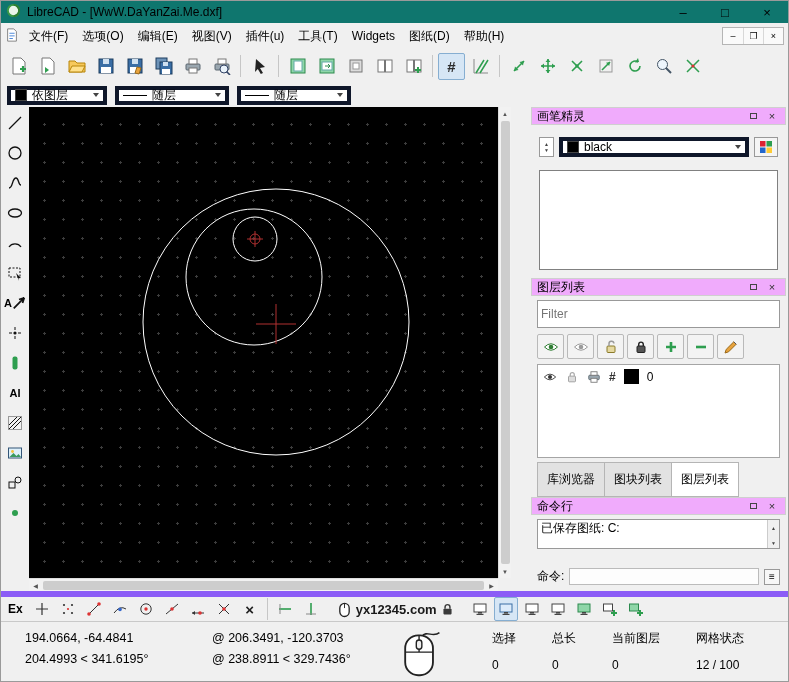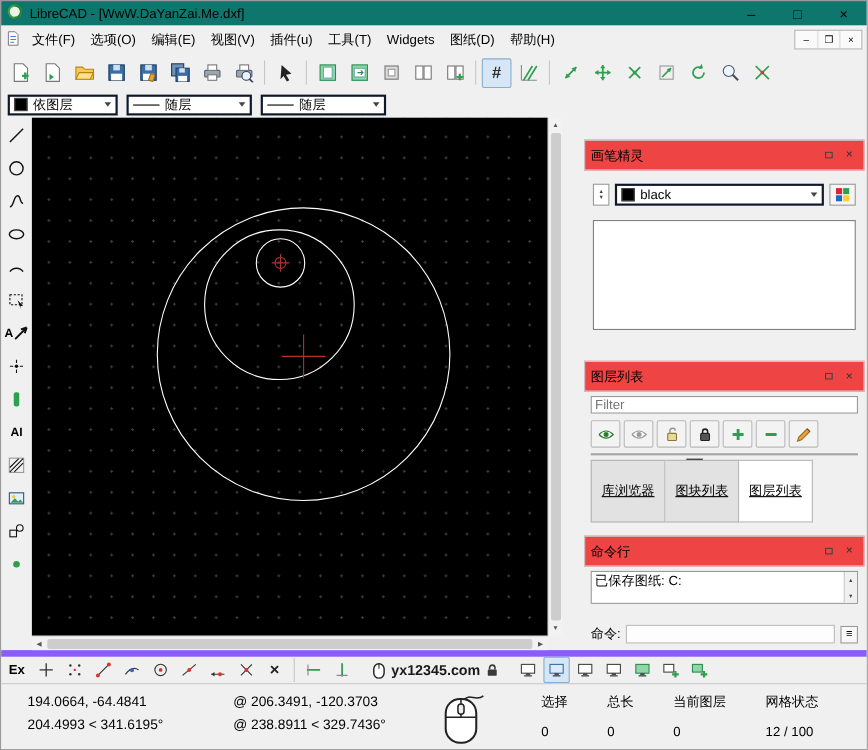--- a/index.html
+++ b/index.html
@@ -18,21 +18,21 @@
   .mdibtn:first-child{border-left:none;}
   
   .toolbar{height:34px;display:flex;align-items:center;padding:0 4px;gap:2px;flex:0 0 auto;}
   .tbtn{width:27px;height:27px;display:flex;align-items:center;justify-content:center;border:1px solid transparent;border-radius:2px;flex:0 0 auto;}
   .tbtn svg{width:18px;height:18px;}
   .tbtn.pressed{background:#d6e6f5;border-color:#86aed1;}
   .sep{width:1px;height:22px;background:#c6c6c6;margin:0 3px;flex:0 0 auto;}
   .glyph{font-size:15px;font-weight:bold;color:#2d2d2d;line-height:1;}
   
   .layerbar{height:24px;display:flex;align-items:center;gap:8px;padding:0 6px;flex:0 0 auto;}
-  .combo{height:19px;background:#fff;border:2px solid #0f172a;display:flex;align-items:center;padding-left:4px;gap:5px;}
+  .combo{height:19px;background:#fff;border:4px solid #0f172a;display:flex;align-items:center;padding-left:4px;gap:5px;}
   .combo .arrowzone{margin-left:auto;width:15px;height:100%;display:flex;align-items:center;justify-content:center;}
   .tri-down{width:0;height:0;border-left:3.5px solid transparent;border-right:3.5px solid transparent;border-top:4px solid #444;}
   .swatch{width:12px;height:12px;background:#000;border:1px solid #444;flex:0 0 auto;}
   .linesample{width:24px;border-top:1px solid #000;flex:0 0 auto;}
   
   .main{flex:1;display:flex;min-height:0;}
   .lefttools{width:28px;display:flex;flex-direction:column;align-items:center;padding-top:5px;gap:8px;flex:0 0 auto;}
   .ltbtn{width:22px;height:22px;display:flex;align-items:center;justify-content:center;}
   .ltbtn svg{width:16px;height:16px;}
   .canvas-zone{width:482px;position:relative;flex:0 0 auto;}
@@ -40,43 +40,43 @@
   .canvas svg{position:absolute;inset:0;width:100%;height:100%;}
   .vscroll{position:absolute;top:0;right:0;bottom:13px;width:13px;background:#f2f2f2;border-left:1px solid #dcdcdc;display:flex;flex-direction:column;align-items:center;}
   .hscroll{position:absolute;left:0;bottom:0;right:13px;height:13px;background:#f2f2f2;border-top:1px solid #dcdcdc;display:flex;align-items:center;}
   .sarr{flex:0 0 13px;width:13px;height:13px;display:flex;align-items:center;justify-content:center;font-size:6px;color:#555;}
   .sthumb{flex:1;background:#cdcdcd;border-radius:2px;}
   .vscroll .sthumb{width:9px;margin:1px 0;}
   .hscroll .sthumb{height:9px;margin:0 1px;}
   .maingap{width:20px;flex:0 0 auto;}
   
   .rightpanel{flex:1;display:flex;flex-direction:column;min-width:0;overflow:hidden;padding-right:2px;}
-  .dock-header{height:28px;background:#ef4444;border:1px solid #cfcfcf;display:flex;align-items:center;padding:0 5px;flex:0 0 auto;gap:3px;margin-top:20px;}
+  .dock-header{height:18px;background:#f0abfc;border:1px solid #cfcfcf;display:flex;align-items:center;padding:0 5px;flex:0 0 auto;gap:3px;}
   .dock-title{flex:1;}
   .dock-btn{width:16px;height:14px;display:flex;align-items:center;justify-content:center;font-size:11px;color:#333;}
   .float-sq{width:7px;height:6px;border:1px solid #444;display:block;}
   .pen-body{padding:12px 8px 8px;flex:0 0 auto;}
   .pen-row{display:flex;align-items:center;gap:5px;height:20px;}
   .spinbox{width:15px;height:20px;border:1px solid #999;background:#fff;display:flex;flex-direction:column;align-items:center;justify-content:center;font-size:5px;color:#444;line-height:1.3;}
   .color-combo{flex:1;height:20px;}
   .picker-btn{width:24px;height:20px;border:1px solid #999;background:#f5f5f5;display:flex;align-items:center;justify-content:center;}
   .picker-btn svg{width:14px;height:14px;}
   .pen-preview{height:100px;background:#fff;border:1px solid #808080;margin-top:13px;}
   .layer-body{flex:1;display:flex;flex-direction:column;padding:4px 6px 0;min-height:0;}
-  .filter-input{height:18px;border:1px solid #999;width:100%;font:inherit;padding:0 3px;background:#fff;}
+  .filter-input{height:28px;border:1px solid #999;width:100%;font:inherit;padding:0 3px;background:#fff;}
   .layer-btnrow{display:flex;gap:3px;margin:6px 0 5px;}
   .lbtn{width:27px;height:25px;border:1px solid #b9b9b9;background:#f3f3f3;display:flex;align-items:center;justify-content:center;border-radius:2px;}
   .lbtn svg{width:16px;height:16px;}
   .layer-listbox{flex:1;background:#fff;border:1px solid #a5a5a5;min-height:0;}
   .layer-row{height:23px;display:flex;align-items:center;gap:8px;padding:0 5px;}
   .layer-row svg{width:14px;height:14px;}
   .hash-sm{font-size:12px;font-weight:bold;color:#333;}
   .layer-swatch{width:15px;height:15px;background:#000;flex:0 0 auto;}
   .dock-tabs{display:flex;margin-top:4px;flex:0 0 auto;}
-  .dtab{padding:19px 9px;background:#e2e2e2;border:1px solid #b5b5b5;border-left:none;text-decoration:underline;}
+  .dtab{padding:8px 9px;background:#e2e2e2;border:1px solid #b5b5b5;border-left:none;}
   .dtab:first-child{border-left:1px solid #b5b5b5;}
   .dtab.active{background:#fff;}
   .cmd-body{padding:4px 6px 6px;flex:0 0 auto;}
   .cmd-history{height:30px;background:#fff;border:1px solid #999;position:relative;overflow:hidden;padding:1px 14px 0 3px;line-height:15px;}
   .cmd-scroll{position:absolute;right:0;top:0;bottom:0;width:12px;border-left:1px solid #ccc;display:flex;flex-direction:column;align-items:center;justify-content:space-between;font-size:5px;color:#444;background:#f0f0f0;padding:1px 0;}
   .cmd-row{display:flex;align-items:center;gap:5px;margin-top:19px;}
   .cmd-input{flex:1;height:17px;border:1px solid #bbb;background:#fdfdfd;font:inherit;padding:0 3px;}
   .cmd-menu-btn{width:16px;height:16px;border:1px solid #999;background:#f7f7f7;display:flex;align-items:center;justify-content:center;font-size:10px;}
   
   .snapbar{height:30px;display:flex;align-items:center;gap:2px;padding:0 7px;border-top:6px solid #8b5cf6;flex:0 0 auto;}

